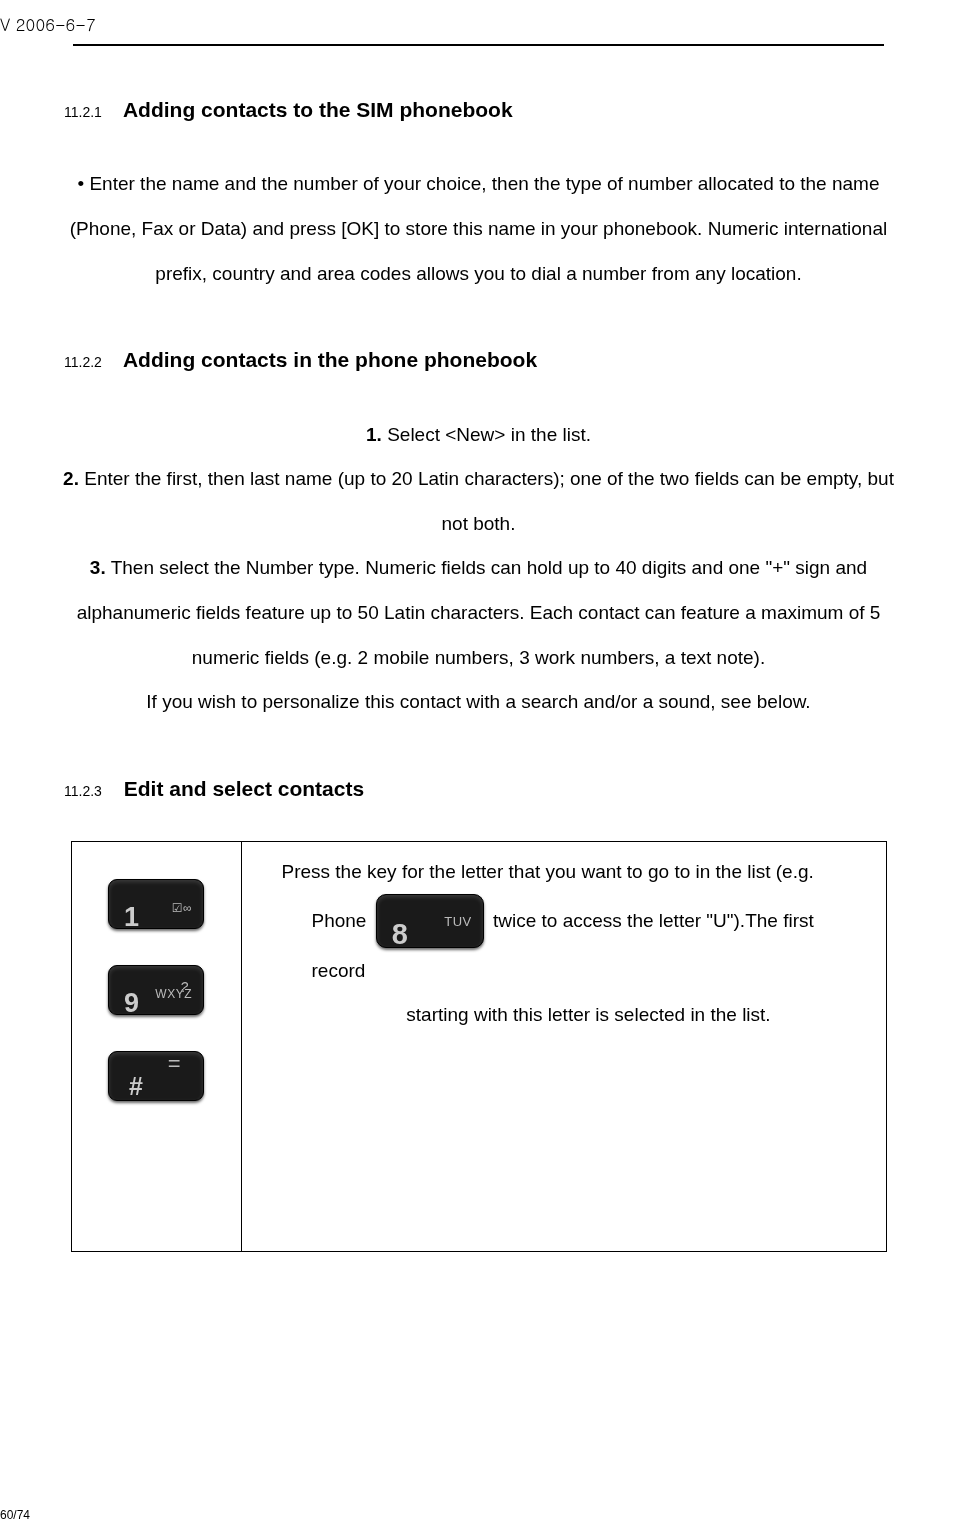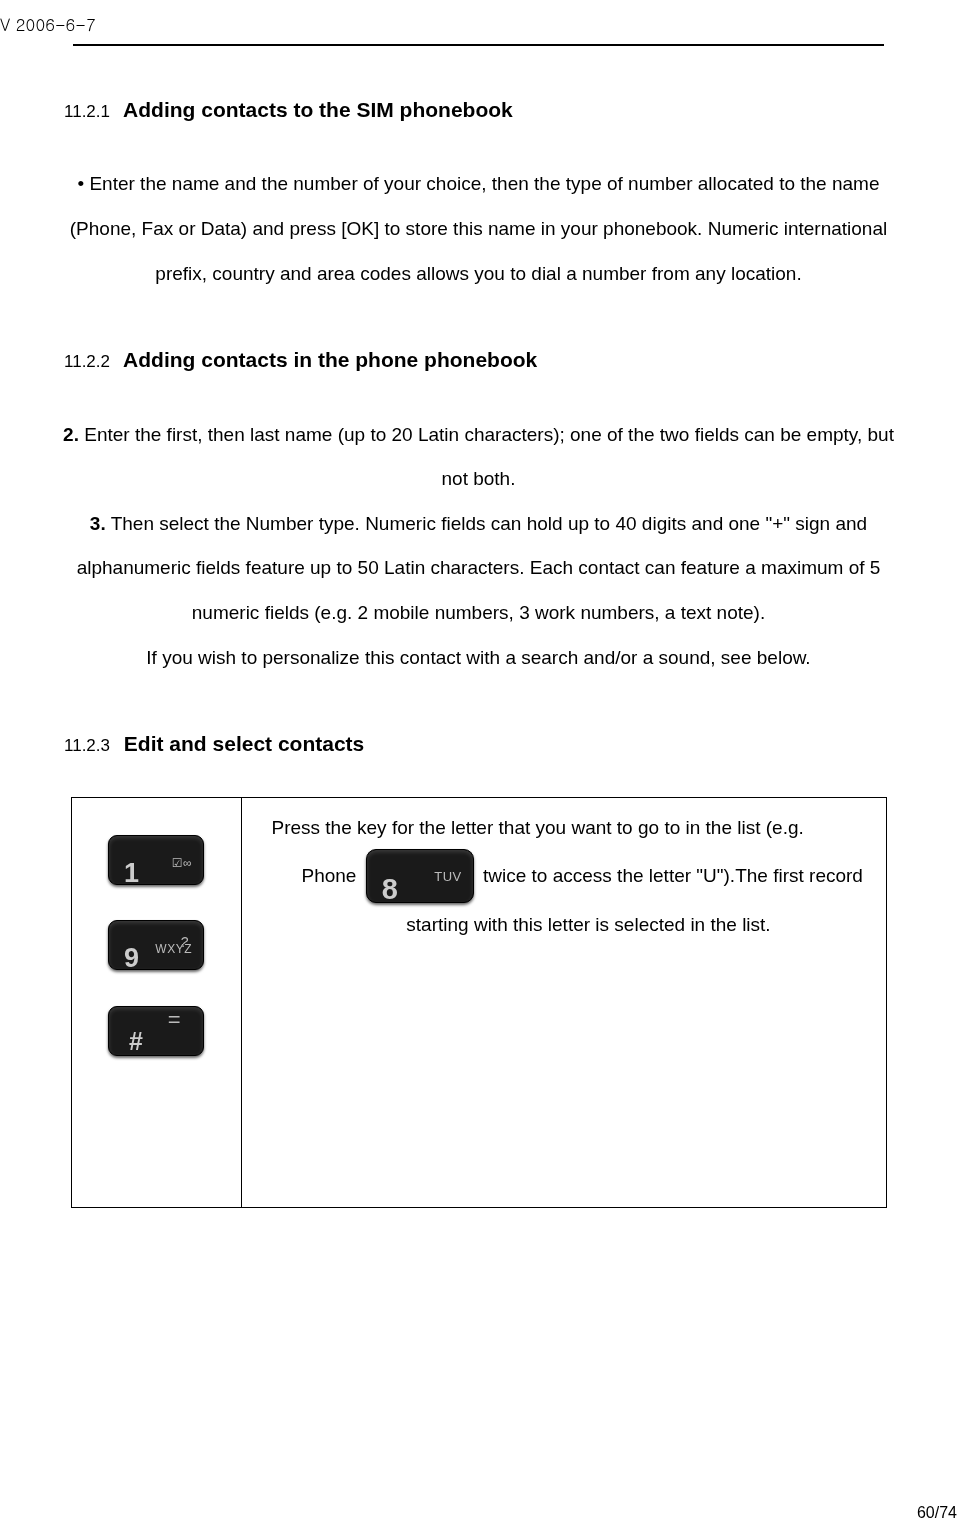--- a/index.html
+++ b/index.html
@@ -33,43 +33,43 @@
       line-height: 2.3;
     }
     .section-heading {
       font-size: 21px;
       font-weight: 600;
       margin-top: 40px;
       margin-bottom: 28px;
       padding-left: 12px;
     }
     .section-num {
-      font-size: 17px;
+      font-size: 14px;
       font-weight: 400;
-      margin-right: 8px;
+      margin-right: 16px;
     }
     .centered {
       text-align: center;
     }
     .body-text {
       font-size: 19px;
       line-height: 2.35;
     }
     .bold-num {
       font-weight: 700;
     }
     .search-table {
       border-collapse: collapse;
       margin: 3px auto 0 auto;
       width: 816px;
     }
     .search-table td {
       border: 1px solid #000;
       vertical-align: top;
-      padding: 8px 10px;
+      padding: 8px 20px;
     }
     .cell-keys {
       width: 170px;
       text-align: center;
     }
     .key-btn {
       display: inline-block;
       width: 96px;
       height: 50px;
       background: #1a1a1a;
@@ -128,22 +128,22 @@
       padding-left: 20px;
     }
     .cell-desc-line2 {
       padding-left: 50px;
     }
     .cell-desc-line3 {
       text-align: center;
       padding-left: 50px;
     }
     .page-footer {
-      text-align: right;
-      font-size: 16px;
+      text-align: left;
+      font-size: 12px;
       margin-top: 30px;
       position: absolute;
       bottom: 18px;
       left: 0;
       right: 0;
     }
     .inline-middle {
       vertical-align: middle;
     }
   </style>
@@ -160,20 +160,23 @@
     <span>Adding contacts to the SIM phonebook</span>
   </h2>
 
   <div class="body-text centered">• Enter the name and the number of your choice, then the type of number allocated to the name (Phone, Fax or Data) and press [OK] to store this name in your phonebook. Numeric international prefix, country and area codes allows you to dial a number from any location.</div>
 
   <h2 class="section-heading">
     <span class="section-num">11.2.2</span>
     <span>Adding contacts in the phone phonebook</span>
   </h2>
 
+  <div class="body-text centered">
+    <span class="bold-num">1.</span><span> Select &lt;New&gt; in the list.</span>
+  </div>
   <div class="body-text centered">
     <span class="bold-num">2.</span><span> Enter the first, then last name (up to 20 Latin characters); one of the two fields can be empty, but not both.</span>
   </div>
   <div class="body-text centered">
     <span class="bold-num">3.</span><span> Then select the Number type. Numeric fields can hold up to 40 digits and one "+" sign and alphanumeric fields feature up to 50 Latin characters. Each contact can feature a maximum of 5 numeric fields (e.g. 2 mobile numbers, 3 work numbers, a text note).</span>
   </div>
   <div class="body-text centered">If you wish to personalize this contact with a search and/or a sound, see below.</div>
 
   <h2 class="section-heading">
     <span class="section-num">11.2.3</span>

